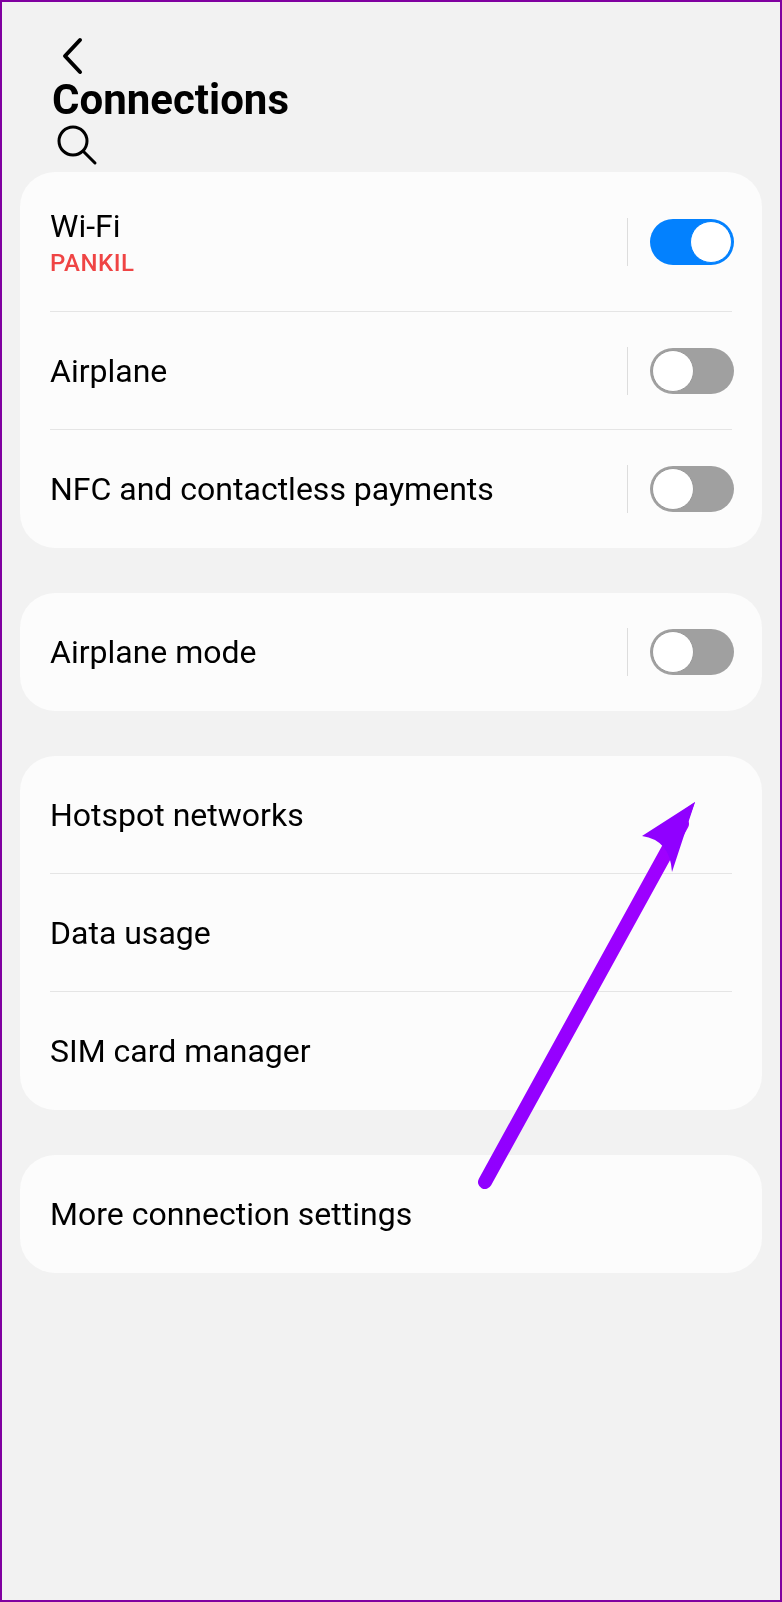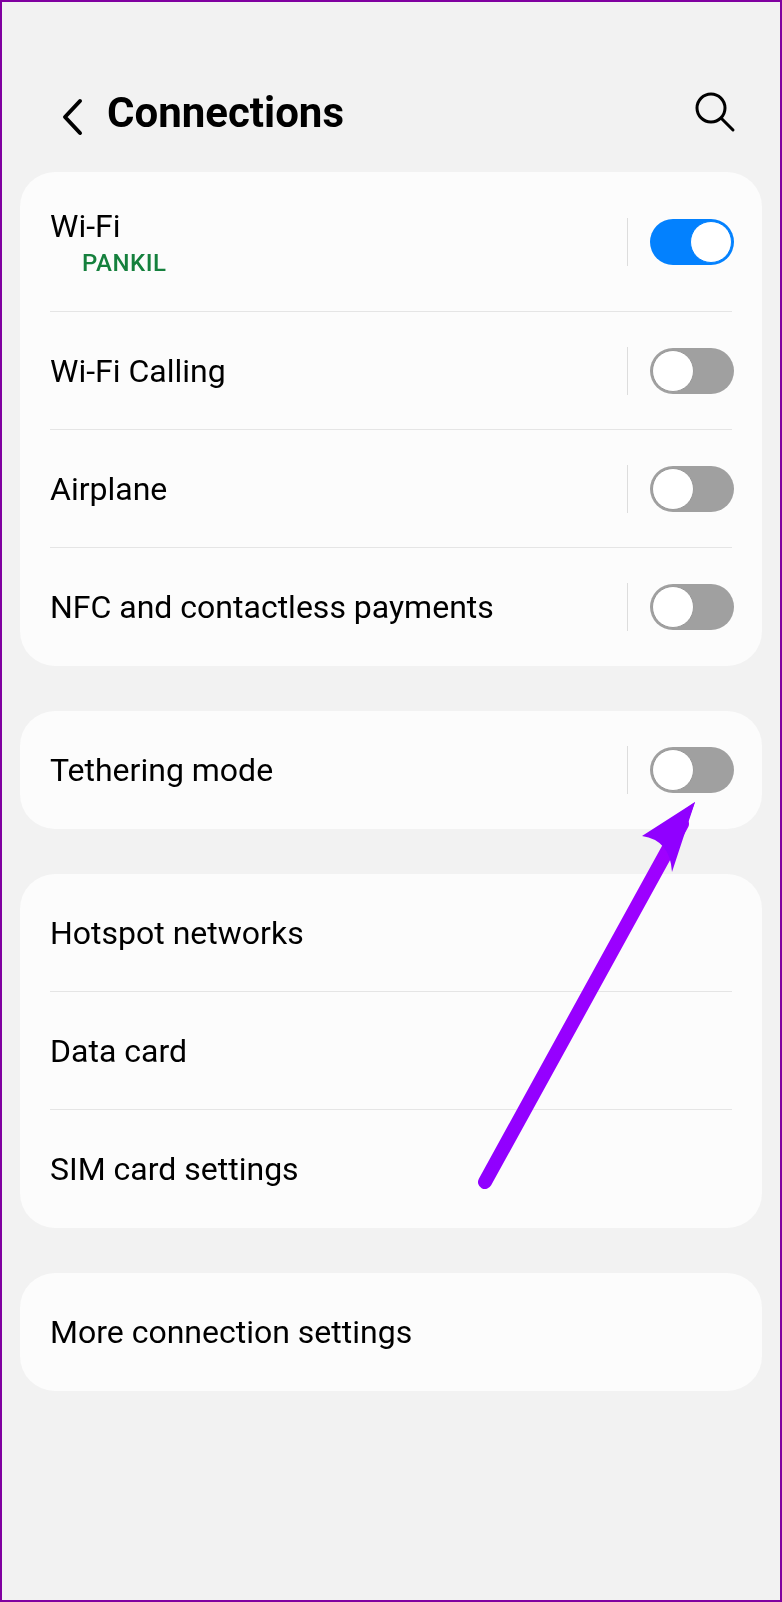--- a/index.html
+++ b/index.html
@@ -11,23 +11,24 @@
       width: 782px;
       height: 1602px;
       background: #f2f2f2;
       font-family: -apple-system, BlinkMacSystemFont, 'Segoe UI', Roboto, Arial, sans-serif;
       position: relative;
       border: 2px solid #8000a0;
       overflow: hidden;
     }
     .header {
       display: flex;
-      align-items: flex-end;
+      align-items: flex-start;
       padding: 35px 30px 35px 50px;
       height: 170px;
+      flex-direction: column;
     }
     .back-btn {
       width: 40px;
       height: 40px;
       display: flex;
       align-items: center;
       justify-content: center;
       margin-right: 15px;
       cursor: pointer;
     }
@@ -74,24 +75,23 @@
       justify-content: center;
     }
     .setting-label {
       font-size: 32px;
       font-weight: 400;
       color: #000;
     }
     .setting-sublabel {
       font-size: 24px;
       font-weight: 500;
-      color: #15803d;
+      color: #ef4444;
       margin-top: 4px;
       letter-spacing: 0.5px;
-      margin-left: 32px;
     }
     .toggle-wrap {
       display: flex;
       align-items: center;
     }
     .toggle-divider {
       width: 1px;
       height: 48px;
       background: #ddd;
       margin-right: 22px;
@@ -157,81 +157,70 @@
     </div>
     <div class="toggle-wrap">
       <div class="toggle-divider"></div>
       <div class="toggle toggle-on">
         <div class="toggle-knob"></div>
       </div>
     </div>
   </div>
   <div class="setting-row">
     <div class="setting-text">
-      <div class="setting-label">Wi-Fi Calling</div>
+      <div class="setting-label">Airplane</div>
     </div>
     <div class="toggle-wrap">
       <div class="toggle-divider"></div>
       <div class="toggle toggle-off">
         <div class="toggle-knob"></div>
       </div>
     </div>
   </div>
   <div class="setting-row">
     <div class="setting-text">
-      <div class="setting-label">Airplane</div>
+      <div class="setting-label">NFC and contactless payments</div>
     </div>
     <div class="toggle-wrap">
       <div class="toggle-divider"></div>
       <div class="toggle toggle-off">
         <div class="toggle-knob"></div>
       </div>
     </div>
   </div>
-  <div class="setting-row">
-    <div class="setting-text">
-      <div class="setting-label">NFC and contactless payments</div>
+</div>
+
+<div class="group">
+  <div class="setting-row">
+    <div class="setting-text">
+      <div class="setting-label">Airplane mode</div>
     </div>
     <div class="toggle-wrap">
       <div class="toggle-divider"></div>
       <div class="toggle toggle-off">
         <div class="toggle-knob"></div>
       </div>
     </div>
   </div>
 </div>
 
 <div class="group">
   <div class="setting-row">
     <div class="setting-text">
-      <div class="setting-label">Tethering mode</div>
-    </div>
-    <div class="toggle-wrap">
-      <div class="toggle-divider"></div>
-      <div class="toggle toggle-off">
-        <div class="toggle-knob"></div>
-      </div>
-    </div>
-  </div>
-</div>
-
-<div class="group">
-  <div class="setting-row">
-    <div class="setting-text">
       <div class="setting-label">Hotspot networks</div>
     </div>
   </div>
   <div class="setting-row">
     <div class="setting-text">
-      <div class="setting-label">Data card</div>
-    </div>
-  </div>
-  <div class="setting-row">
-    <div class="setting-text">
-      <div class="setting-label">SIM card settings</div>
+      <div class="setting-label">Data usage</div>
+    </div>
+  </div>
+  <div class="setting-row">
+    <div class="setting-text">
+      <div class="setting-label">SIM card manager</div>
     </div>
   </div>
 </div>
 
 <div class="group">
   <div class="setting-row">
     <div class="setting-text">
       <div class="setting-label">More connection settings</div>
     </div>
   </div>

